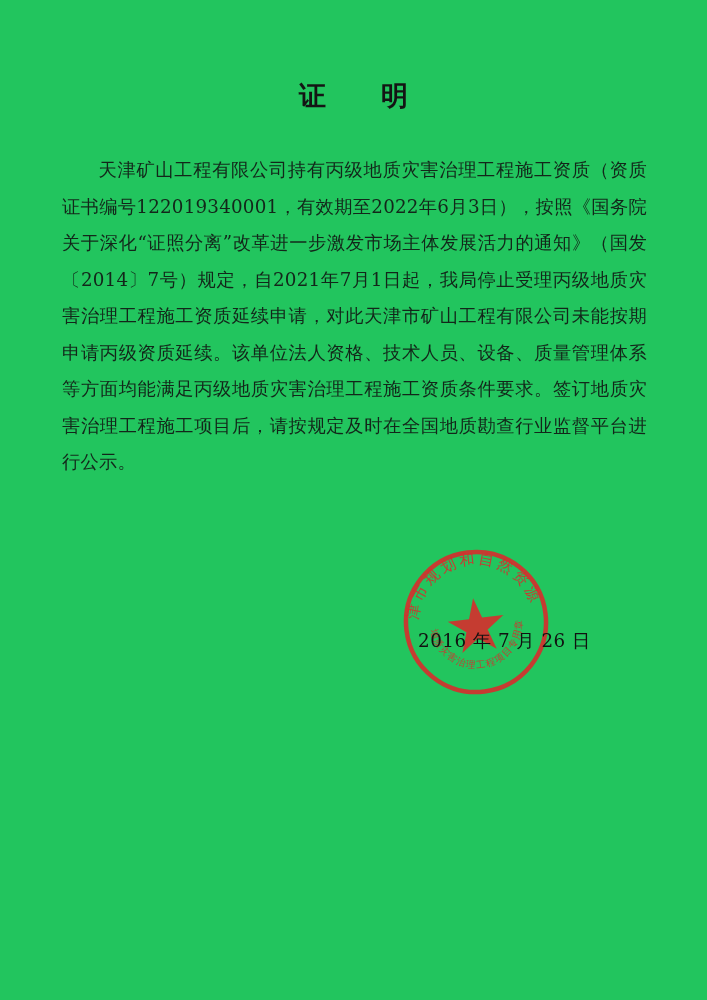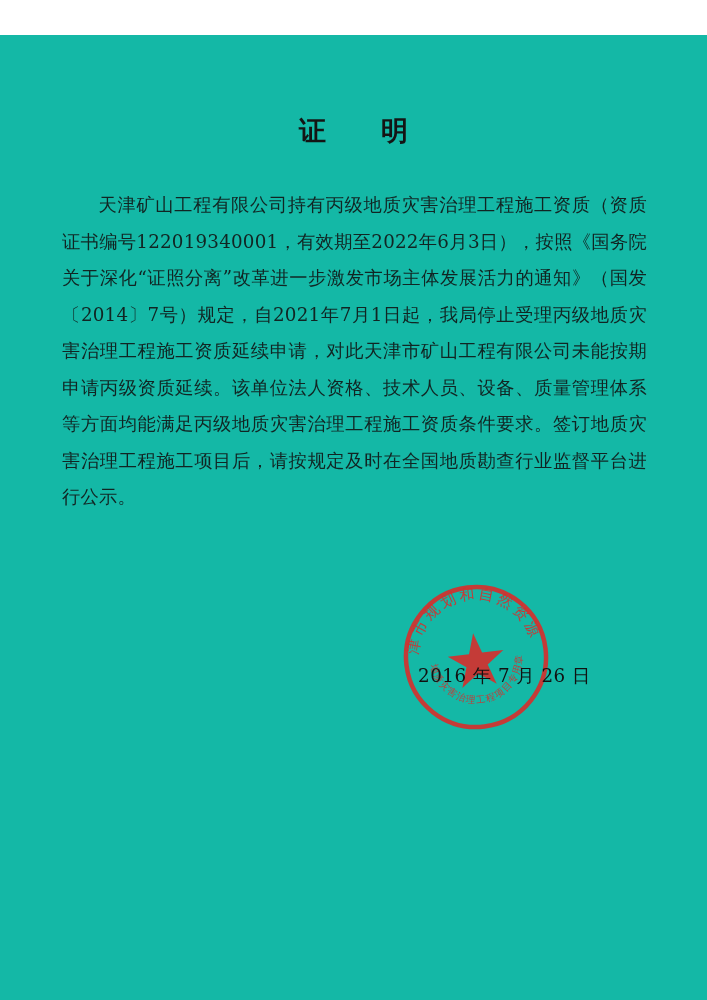--- a/index.html
+++ b/index.html
@@ -11,22 +11,21 @@
     width: 707px;
     height: 1000px;
     position: relative;
     font-family: "DejaVu Serif", "Liberation Serif", serif;
     color: #1a1a1a;
     overflow: hidden;
   }
   .page {
     position: absolute;
     inset: 0;
-    background: #14b8a6;
-    margin-top: 35px;
+    background: #22c55e;
   }
   .doc-title {
     position: absolute;
     top: 78px;
     left: 0;
     width: 707px;
     text-align: center;
     font-size: 27px;
     font-weight: 700;
     letter-spacing: 14px;

